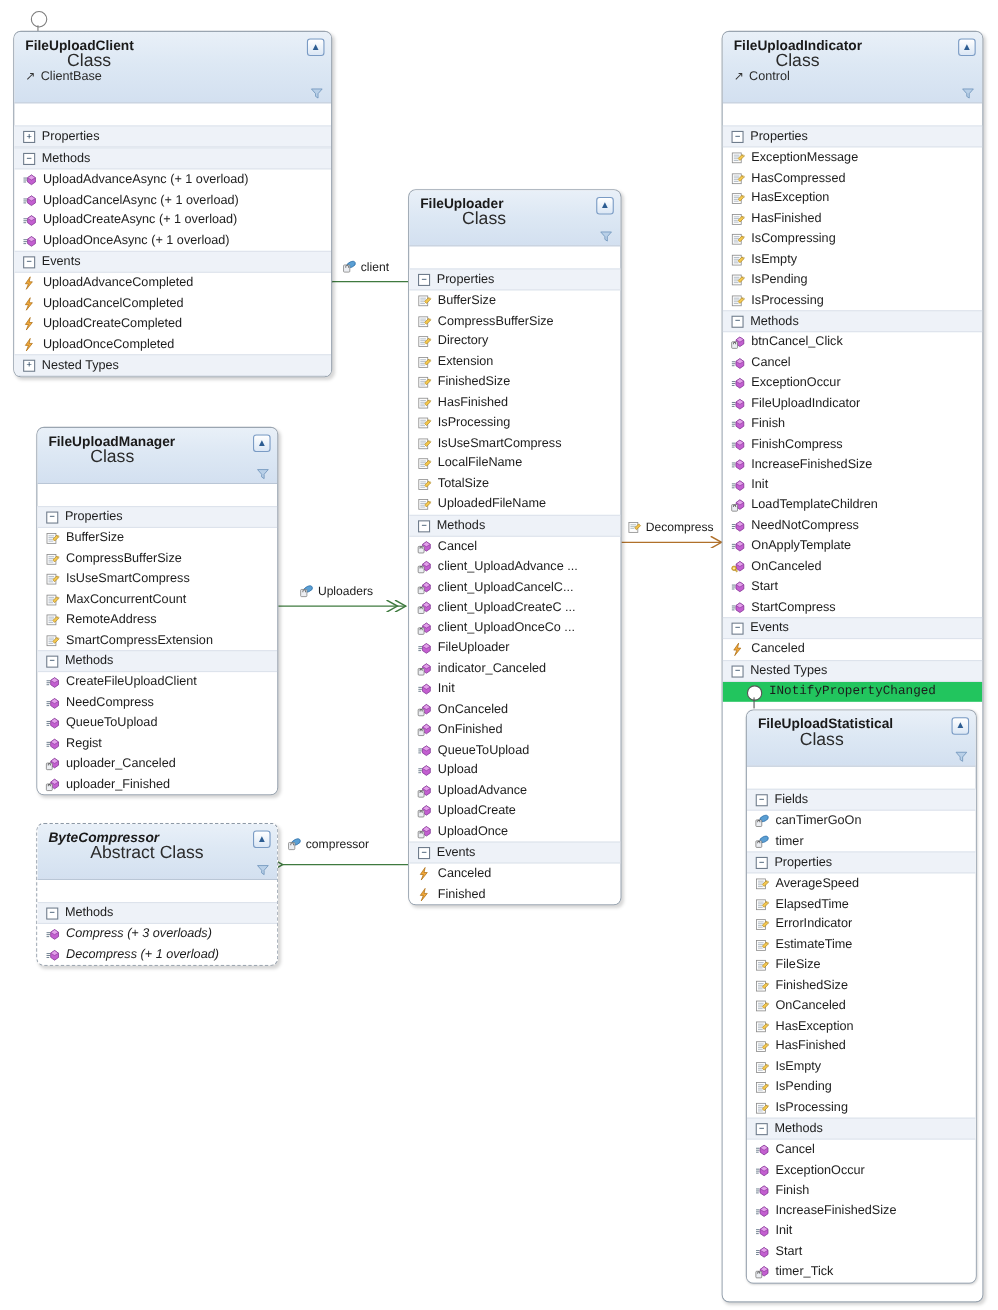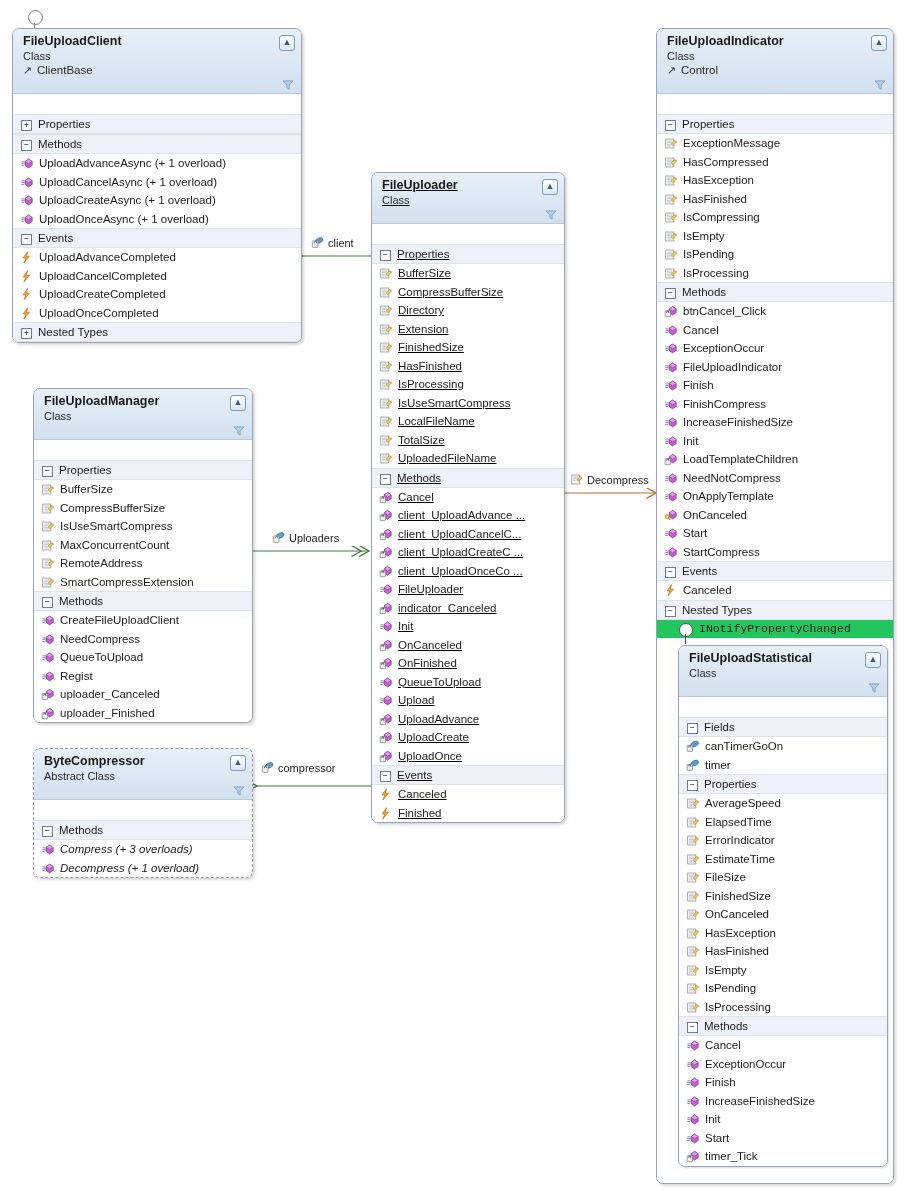--- a/index.html
+++ b/index.html
@@ -38,38 +38,39 @@
     position: relative;
   }
   .hdr .title {
     font-size: 12.5px;
     font-weight: bold;
     color: #1a1a1a;
     line-height: 15px;
     white-space: nowrap;
   }
   .hdr .kind {
-    font-size: 11px;
+    font-size: 16px;
     color: #2b2b2b;
     line-height: 14px;
     white-space: nowrap;
+    margin-left: 38px;
   }
   .hdr .base {
     font-size: 11.5px;
     color: #2b2b2b;
     line-height: 14px;
     white-space: nowrap;
     padding-left: 14px;
     position: relative;
   }
   .hdr .base .arrowglyph {
     position: absolute; left: 0; top: 0;
     font-size: 11px; color: #333;
   }
-  .shape.abstract .hdr .title { }
+  .shape.abstract .hdr .title { font-style: italic; }
   .hdr .collapse {
     position: absolute; right: 6px; top: 6px;
     width: 14px; height: 14px;
     border: 1px solid #7a9bc4;
     border-radius: 3px;
     background: linear-gradient(to bottom,#ffffff,#dbe7f5);
     color: #2d5d92;
     font-size: 9px;
     line-height: 12px;
     text-align: center;
@@ -415,21 +416,21 @@
         <path d="M10,2.6 L14.4,5.6 L10,8.2 L5.6,5.6 Z" fill="#e3a0ea" stroke="#7b2d8e" stroke-width="0.6"></path>
       </svg><span>Compress (+ 3 overloads)</span></div>
         <div class="member"><svg class="ic" viewBox="0 0 16 16">
         <path d="M1,6 h4 M1,8.2 h4 M1,10.4 h3" stroke="#6f7f8f" stroke-width="1.1"></path>
         <path d="M10,2.6 L14.4,5.6 L14.4,10.4 L10,13.4 L5.6,10.4 L5.6,5.6 Z" fill="#c35fd0" stroke="#7b2d8e" stroke-width="0.8"></path>
         <path d="M10,2.6 L14.4,5.6 L10,8.2 L5.6,5.6 Z" fill="#e3a0ea" stroke="#7b2d8e" stroke-width="0.6"></path>
       </svg><span>Decompress (+ 1 overload)</span></div>
       </div>
     </div>
 
-  <div class="shape" id="shape-fileUploader" style="left:371px; top:172px; width:194px;text-decoration:underline;">
+  <div class="shape" id="shape-fileUploader" style="left:371px; top:172px; width:194px;">
       <div class="hdr">
         <div class="title">FileUploader</div>
         <div class="kind">Class</div>
         <div class="filterrow"></div>
         <div class="collapse">▲</div>
         <svg class="filter" viewBox="0 0 16 16">
     <path d="M1.5,2.5 L14.5,2.5 L9.5,8.2 L9.5,13.5 L6.5,11.5 L6.5,8.2 Z" fill="#b9d0e8" stroke="#6f94bb" stroke-width="1"></path>
   </svg>
       </div>
       <div class="body">

